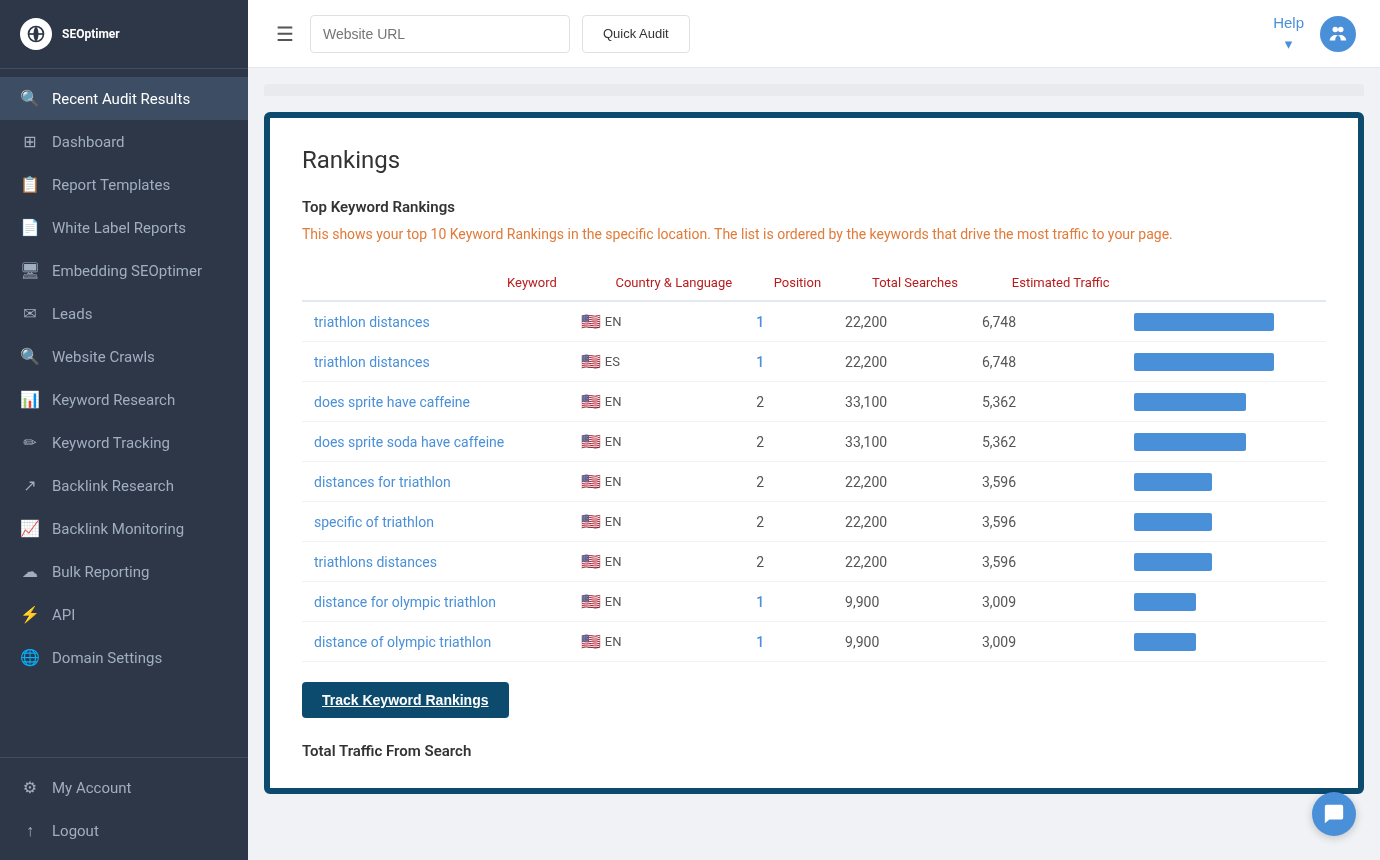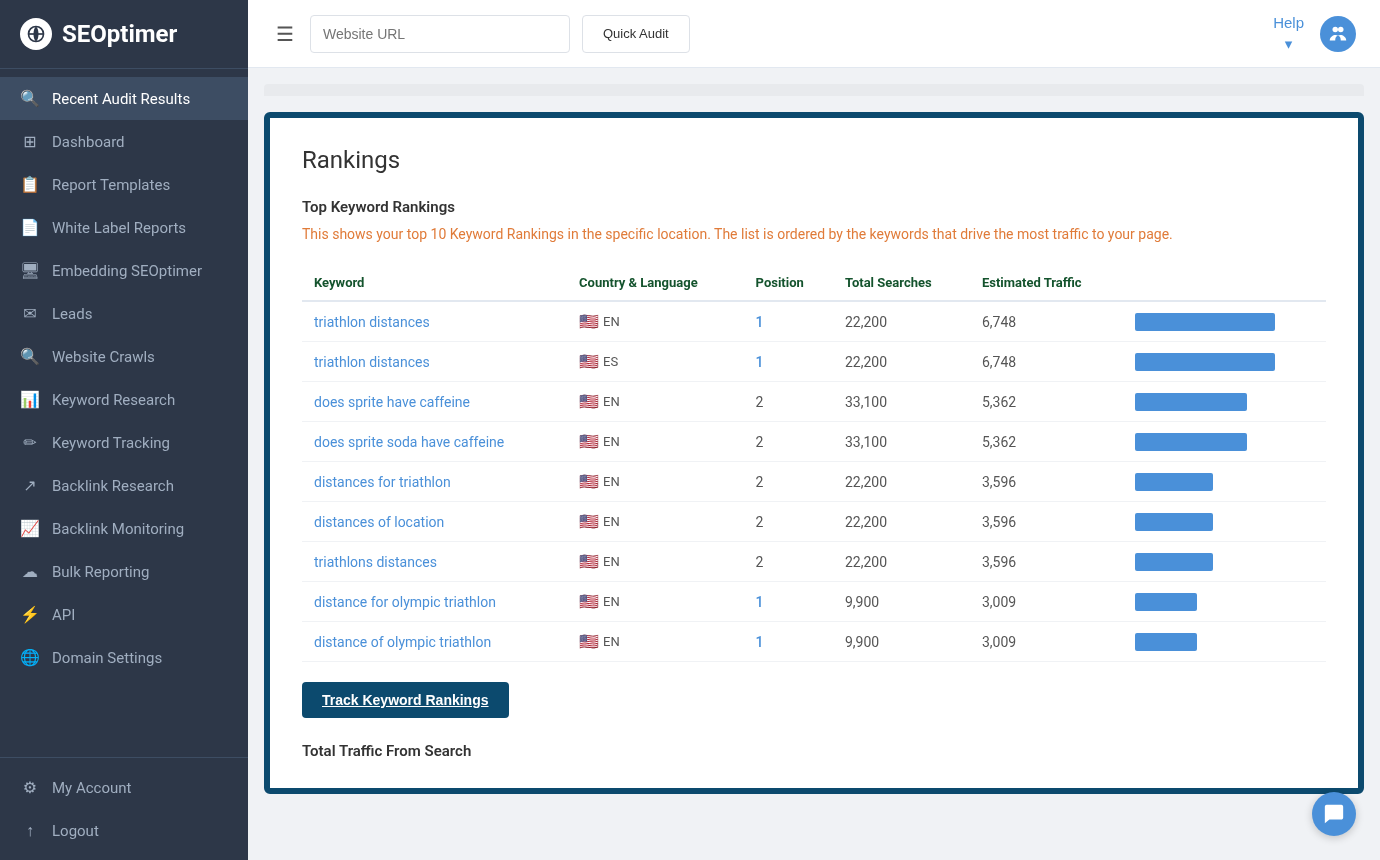--- a/index.html
+++ b/index.html
@@ -22,21 +22,21 @@
       gap: 10px;
       border-bottom: 1px solid #3d4d63;
     }
     .logo-icon {
       width: 32px; height: 32px;
       background: white;
       border-radius: 50%;
       display: flex; align-items: center; justify-content: center;
       font-size: 16px; color: #2d3748; font-weight: bold;
     }
-    .logo-text { color: white; font-size: 24px; font-weight: 700; }
+    .logo-text { color: white; font-size: 12px; font-weight: 700; }
     .sidebar-nav { flex: 1; padding: 8px 0; }
     .nav-item {
       display: flex; align-items: center; gap: 12px;
       padding: 12px 20px;
       color: #a0aec0;
       cursor: pointer;
       font-size: 15px;
       transition: background 0.15s;
     }
     .nav-item.active { background: #3d4d63; color: white; }
@@ -134,24 +134,24 @@
     .section-desc {
       font-size: 14px;
       color: #e07b39;
       margin-bottom: 20px;
       line-height: 1.5;
     }
 
     
     .rankings-table { width: 100%; border-collapse: collapse; }
     .rankings-table th {
-      text-align: left;
+      text-align: right;
       font-size: 13px;
-      font-weight: 700;
-      color: #14532d;
+      font-weight: 400;
+      color: #b91c1c;
       padding: 10px 12px;
       border-bottom: 2px solid #e2e8f0;
       background: white;
     }
     .rankings-table td {
       padding: 10px 12px;
       font-size: 14px;
       color: #555;
       border-bottom: 1px solid #f0f2f5;
     }
@@ -418,21 +418,21 @@
     <td>2</td>
     <td>22,200</td>
     <td>3,596</td>
     <td>
       <div class="bar-container">
         <div class="bar" style="width:78px"></div>
       </div>
     </td>
   </tr>
             <tr>
-    <td><a href="#" class="keyword-link">distances of location</a></td>
+    <td><a href="#" class="keyword-link">specific of triathlon</a></td>
     <td>
       <div class="flag-lang">
         <span class="flag">🇺🇸</span>
         <span>EN</span>
       </div>
     </td>
     <td>2</td>
     <td>22,200</td>
     <td>3,596</td>
     <td>

